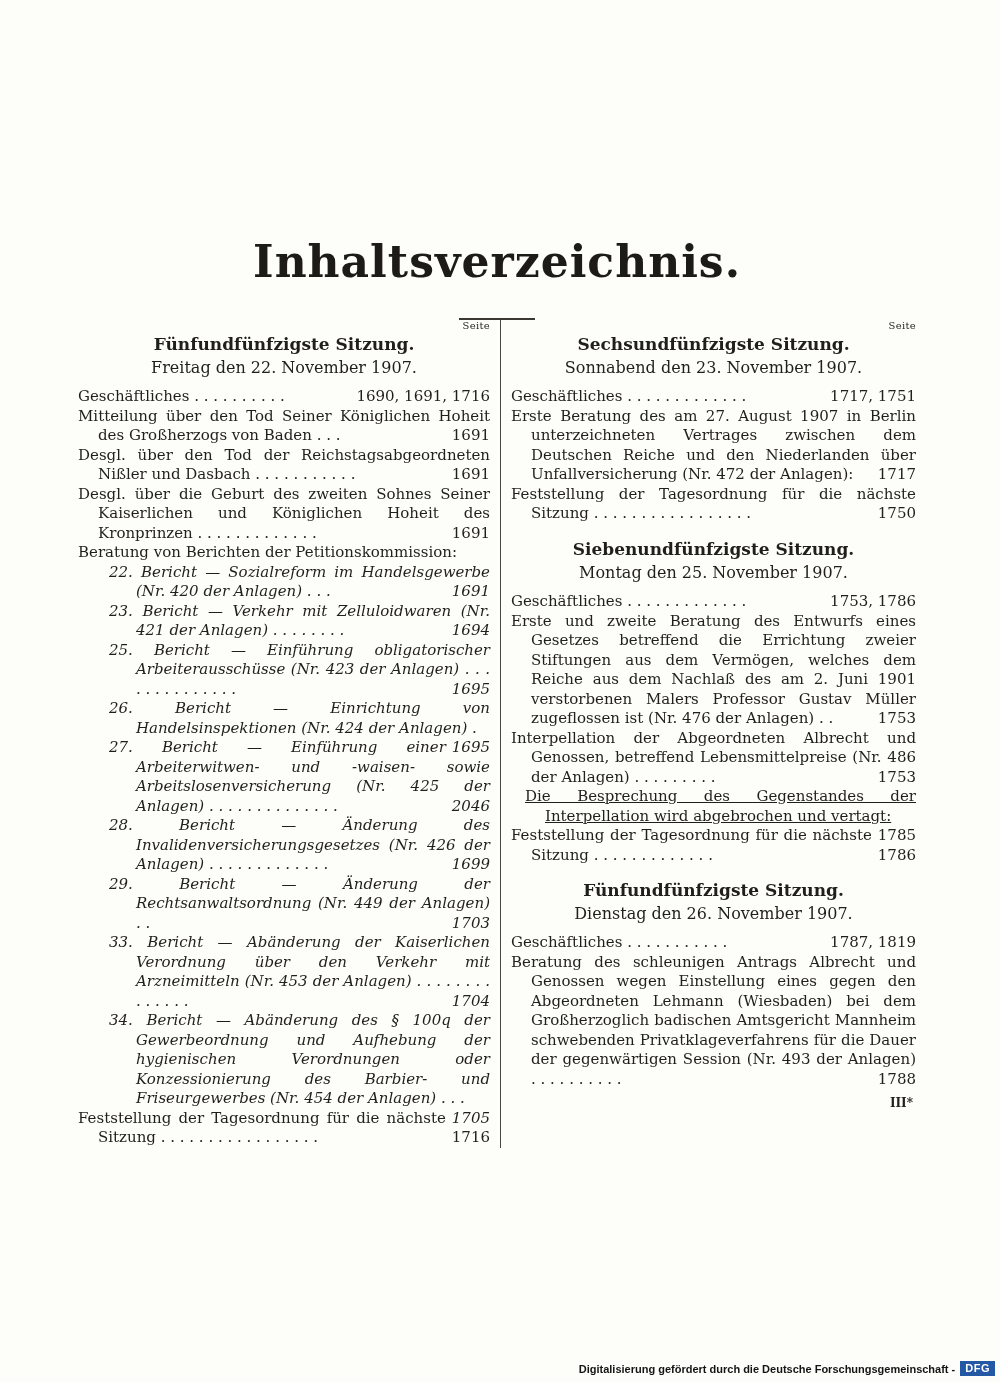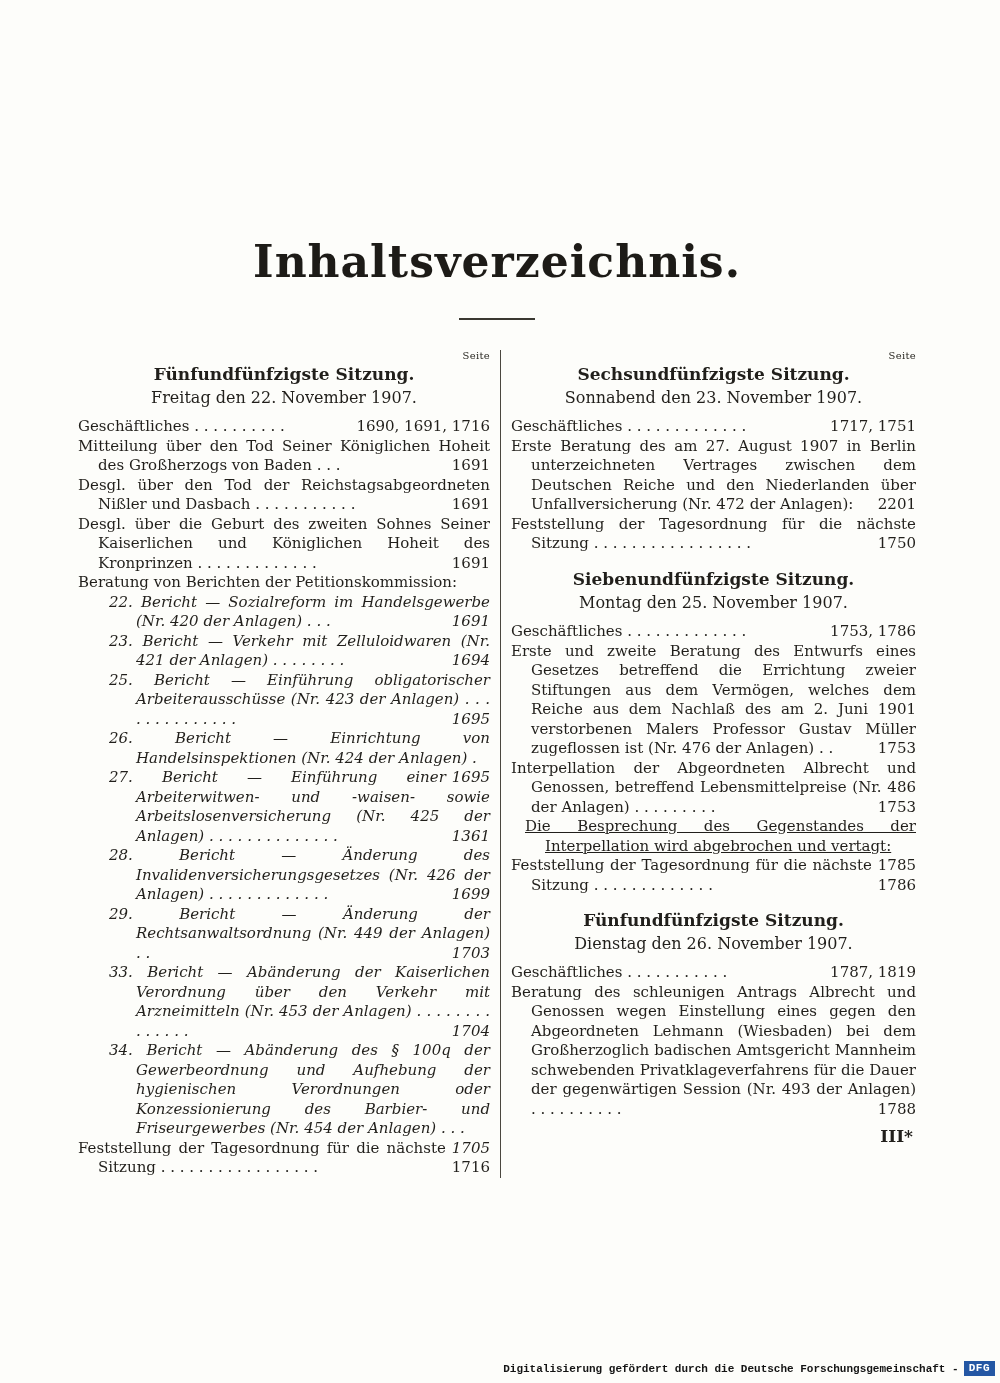--- a/index.html
+++ b/index.html
@@ -24,21 +24,21 @@
     line-height:1;
     color:#1d1b17;
   }
 
   .title-rule {
     width:76px; height:0;
     border-top:2px solid #3a3831;
     margin:34px auto 0;
   }
 
-  .toc { display:flex; margin-top:30px; align-items:stretch; }
+  .toc { display:flex; align-items:stretch; }
   .col { min-width:0; }
   .col.left { width:412px; }
   .col.right { flex:1; }
   .col-divider { width:1px; background:#4a473f; margin:0 10px; }
 
   .seite {
     text-align:right;
     font-size:10px;
     letter-spacing:0.3px;
     margin-bottom:3px;
@@ -66,31 +66,31 @@
     text-align:justify;
   }
   .e-plain { padding-left:20px; text-indent:-20px; }
   .e-num   { padding-left:58px; text-indent:-27px;font-style:italic; }
   .e-sub   { padding-left:34px; text-indent:-20px;text-decoration:underline; }
 
   .pagenum { float:right; text-indent:0; padding-left:6px; }
 
   .page-marker {
     text-align:right;
-    font-size:17px;
+    font-size:12px;
     font-weight:bold;
     margin-top:7px;
     padding-right:3px;
   }
 
   .digi-footer {
     position:absolute;
     right:5px; bottom:7px;
     display:flex; align-items:center; gap:5px;
-    font-family:Liberation Mono, monospace;
+    font-family:Liberation Sans, sans-serif;
     font-size:11px;
     font-weight:bold;
     color:#141414;
   }
   .dfg-logo {
     display:inline-block;
     color:#ffffff;
     background:#2457a4;
     padding:1px 5px 2px;
     font-size:11px;
@@ -113,36 +113,36 @@
             <div class="sec-date">Freitag den 22. November 1907.</div>
             <p class="entry e-plain">Geschäftliches . . . . . . . . . . <span class="pagenum">1690, 1691, 1716</span></p>
             <p class="entry e-plain">Mitteilung über den Tod Seiner Königlichen Hoheit des Großherzogs von Baden . . . <span class="pagenum">1691</span></p>
             <p class="entry e-plain">Desgl. über den Tod der Reichstagsabgeordneten Nißler und Dasbach . . . . . . . . . . . <span class="pagenum">1691</span></p>
             <p class="entry e-plain">Desgl. über die Geburt des zweiten Sohnes Seiner Kaiserlichen und Königlichen Hoheit des Kronprinzen . . . . . . . . . . . . . <span class="pagenum">1691</span></p>
             <p class="entry e-plain">Beratung von Berichten der Petitionskommission:</p>
             <p class="entry e-num">22. Bericht — Sozialreform im Handelsgewerbe (Nr. 420 der Anlagen) . . . <span class="pagenum">1691</span></p>
             <p class="entry e-num">23. Bericht — Verkehr mit Zelluloidwaren (Nr. 421 der Anlagen) . . . . . . . . <span class="pagenum">1694</span></p>
             <p class="entry e-num">25. Bericht — Einführung obligatorischer Arbeiterausschüsse (Nr. 423 der Anlagen) . . . . . . . . . . . . . . <span class="pagenum">1695</span></p>
             <p class="entry e-num">26. Bericht — Einrichtung von Handelsinspektionen (Nr. 424 der Anlagen) . <span class="pagenum">1695</span></p>
-            <p class="entry e-num">27. Bericht — Einführung einer Arbeiterwitwen- und -waisen- sowie Arbeitslosenversicherung (Nr. 425 der Anlagen) . . . . . . . . . . . . . . <span class="pagenum">1361</span></p>
+            <p class="entry e-num">27. Bericht — Einführung einer Arbeiterwitwen- und -waisen- sowie Arbeitslosenversicherung (Nr. 425 der Anlagen) . . . . . . . . . . . . . . <span class="pagenum">2046</span></p>
             <p class="entry e-num">28. Bericht — Änderung des Invalidenversicherungsgesetzes (Nr. 426 der Anlagen) . . . . . . . . . . . . . <span class="pagenum">1699</span></p>
             <p class="entry e-num">29. Bericht — Änderung der Rechtsanwaltsordnung (Nr. 449 der Anlagen) . . <span class="pagenum">1703</span></p>
             <p class="entry e-num">33. Bericht — Abänderung der Kaiserlichen Verordnung über den Verkehr mit Arzneimitteln (Nr. 453 der Anlagen) . . . . . . . . . . . . . . <span class="pagenum">1704</span></p>
             <p class="entry e-num">34. Bericht — Abänderung des § 100q der Gewerbeordnung und Aufhebung der hygienischen Verordnungen oder Konzessionierung des Barbier- und Friseurgewerbes (Nr. 454 der Anlagen) . . . <span class="pagenum">1705</span></p>
             <p class="entry e-plain">Feststellung der Tagesordnung für die nächste Sitzung . . . . . . . . . . . . . . . . . <span class="pagenum">1716</span></p>
           </section>
         </section>
       <div class="col-divider"></div>
       <section class="col right" id="col-right">
           <div class="seite">Seite</div>
           <section class="section">
             <h2 class="sec-heading">Sechsundfünfzigste Sitzung.</h2>
             <div class="sec-date">Sonnabend den 23. November 1907.</div>
             <p class="entry e-plain">Geschäftliches . . . . . . . . . . . . . <span class="pagenum">1717, 1751</span></p>
-            <p class="entry e-plain">Erste Beratung des am 27. August 1907 in Berlin unterzeichneten Vertrages zwischen dem Deutschen Reiche und den Niederlanden über Unfallversicherung (Nr. 472 der Anlagen): <span class="pagenum">2201</span></p>
+            <p class="entry e-plain">Erste Beratung des am 27. August 1907 in Berlin unterzeichneten Vertrages zwischen dem Deutschen Reiche und den Niederlanden über Unfallversicherung (Nr. 472 der Anlagen): <span class="pagenum">1717</span></p>
             <p class="entry e-plain">Feststellung der Tagesordnung für die nächste Sitzung . . . . . . . . . . . . . . . . . <span class="pagenum">1750</span></p>
           </section>
           <section class="section">
             <h2 class="sec-heading">Siebenundfünfzigste Sitzung.</h2>
             <div class="sec-date">Montag den 25. November 1907.</div>
             <p class="entry e-plain">Geschäftliches . . . . . . . . . . . . . <span class="pagenum">1753, 1786</span></p>
             <p class="entry e-plain">Erste und zweite Beratung des Entwurfs eines Gesetzes betreffend die Errichtung zweier Stiftungen aus dem Vermögen, welches dem Reiche aus dem Nachlaß des am 2. Juni 1901 verstorbenen Malers Professor Gustav Müller zugeflossen ist (Nr. 476 der Anlagen) . . <span class="pagenum">1753</span></p>
             <p class="entry e-plain">Interpellation der Abgeordneten Albrecht und Genossen, betreffend Lebensmittelpreise (Nr. 486 der Anlagen) . . . . . . . . . <span class="pagenum">1753</span></p>
             <p class="entry e-sub">Die Besprechung des Gegenstandes der Interpellation wird abgebrochen und vertagt: <span class="pagenum">1785</span></p>
             <p class="entry e-plain">Feststellung der Tagesordnung für die nächste Sitzung . . . . . . . . . . . . . <span class="pagenum">1786</span></p>

